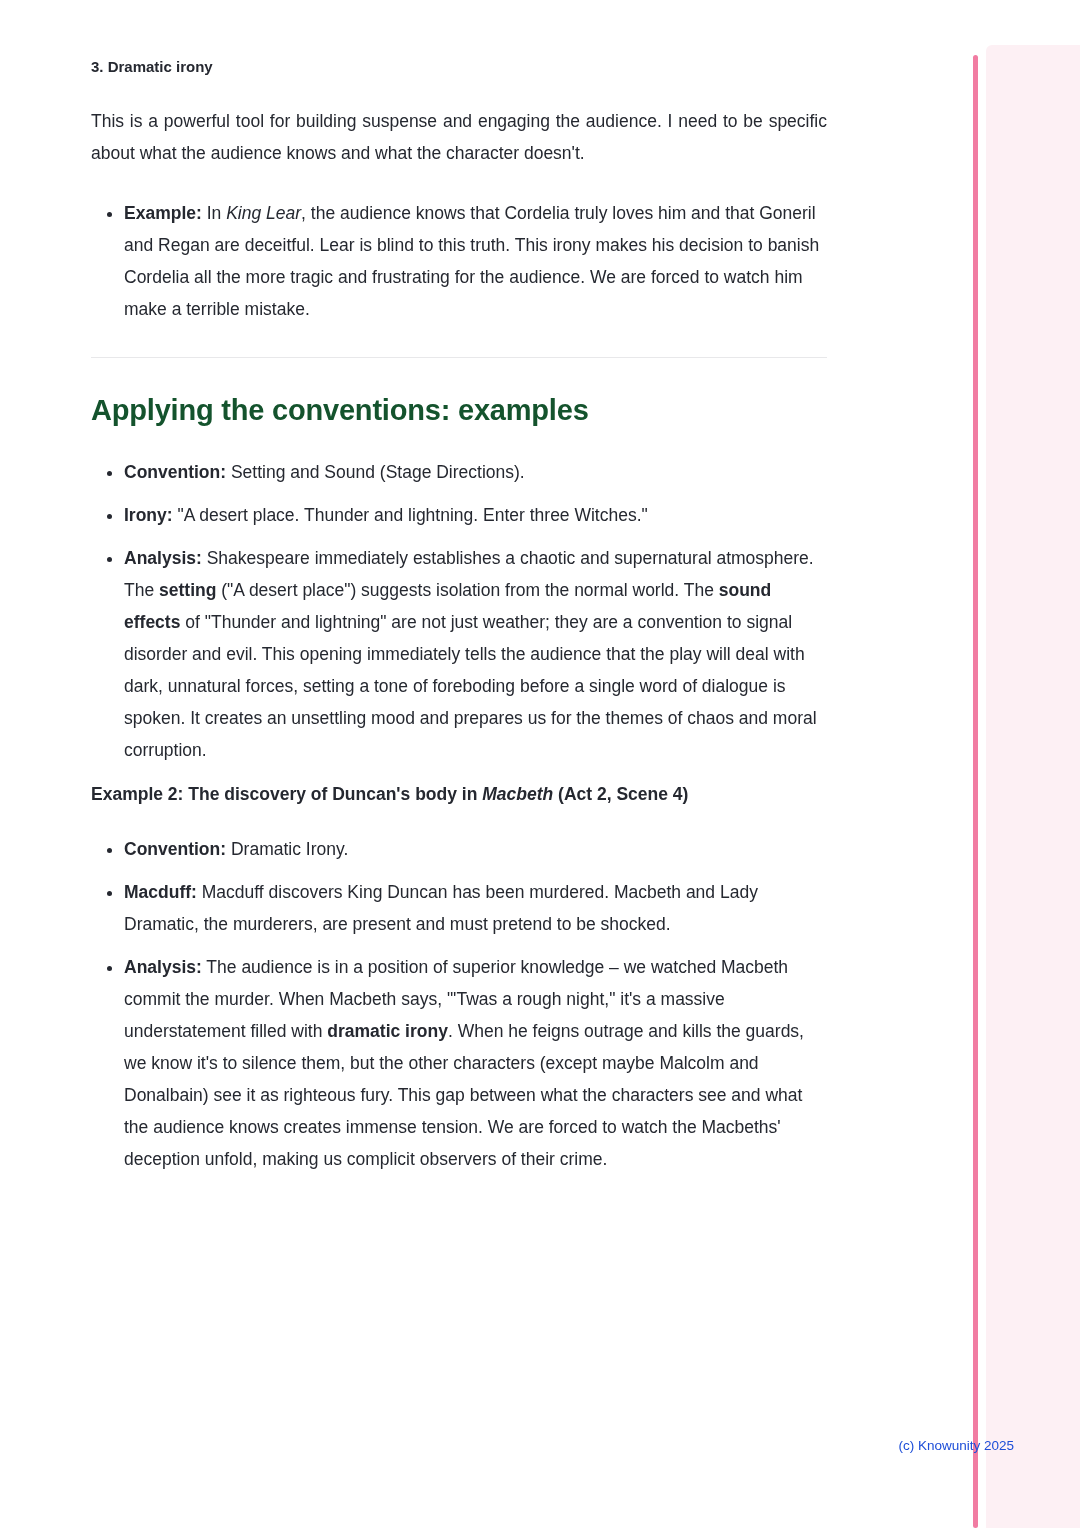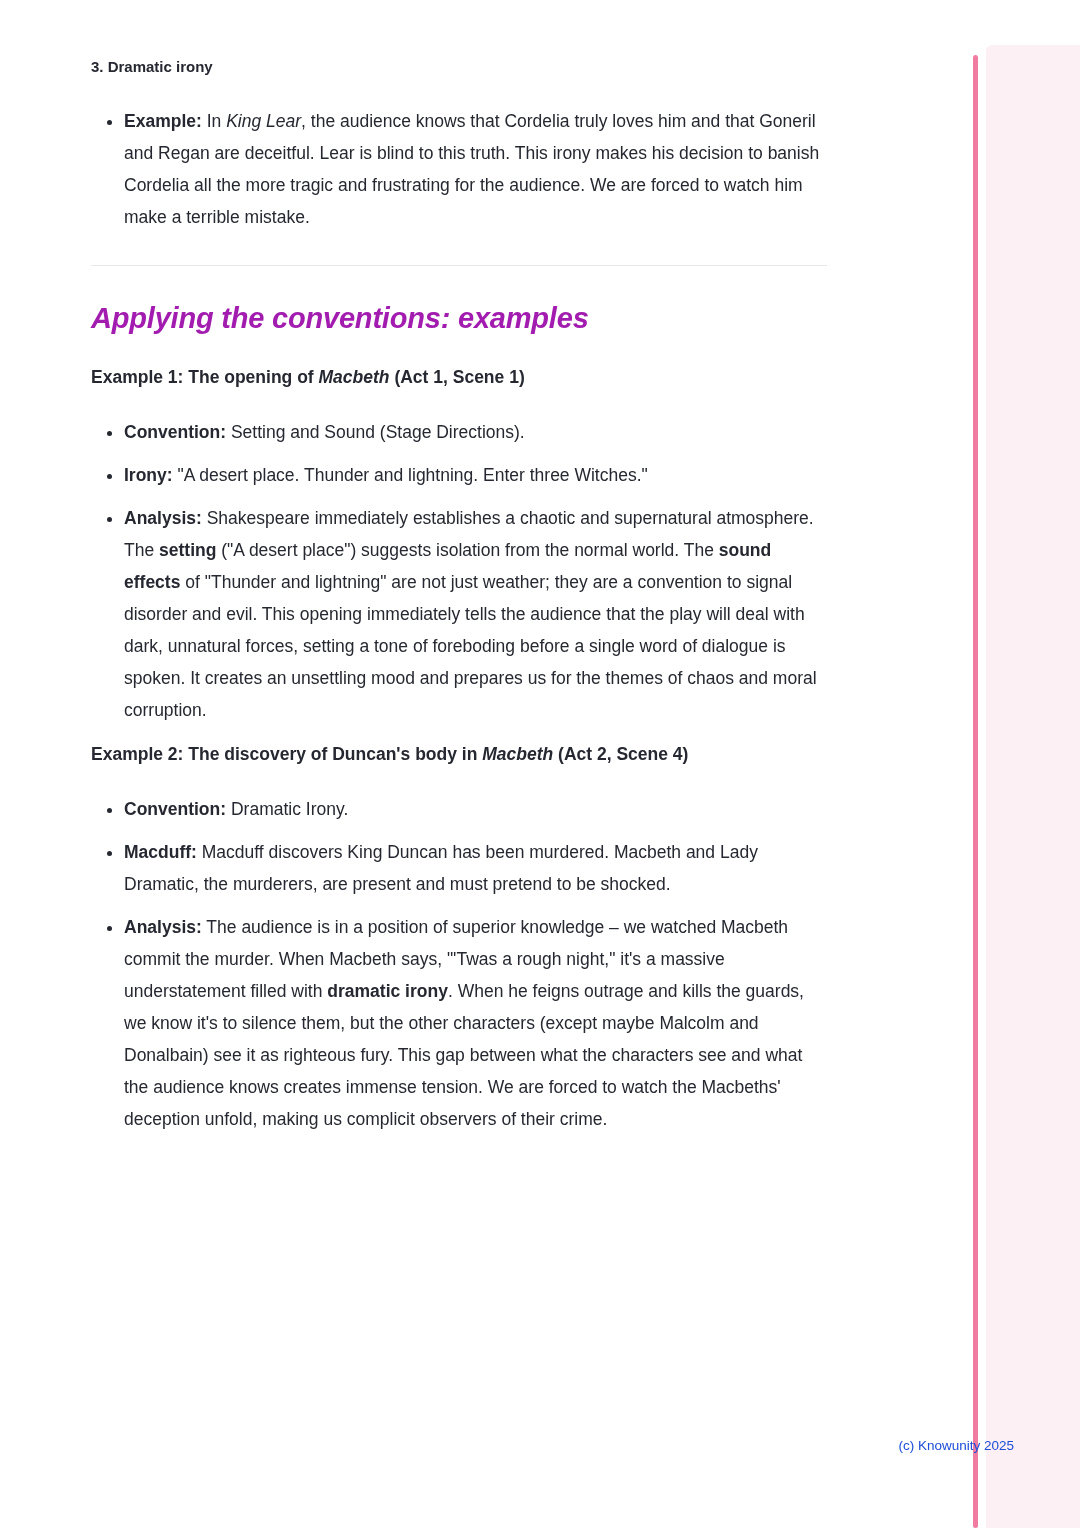--- a/index.html
+++ b/index.html
@@ -63,58 +63,57 @@
     padding: 0 0 0 33px;
     list-style: disc;
   }
   li { margin: 0 0 11px 0; }
   hr {
     border: none;
     border-top: 1px solid #e8e8ea;
     margin: 32px 0 34px 0;
   }
   h2.accent {
-    color: #a21caf;
+    color: #14532d;
     font-size: 29px;
     line-height: 36px;
     font-weight: 700;
     letter-spacing: -0.2px;
     margin: 0 0 28px 0;
-    font-style: italic;
   }
   h4 {
     font-size: 17.5px;
     line-height: 26px;
     font-weight: 700;
     margin: 15px 0 26px 0;
   }
   .seg-b { font-weight: 700; }
   .seg-i { font-style: italic; text-align: center; }
 </style>
 </head>
 <body>
 
 <div class="side-panel"></div>
 <div class="edge-line"></div>
 
 <div class="content">
 
   <h3>3. Dramatic irony</h3>
 
+  <p class="justify">This is a powerful tool for building suspense and engaging the audience. I need to be specific about what the audience knows and what the character doesn't.</p>
 
   <ul>
     <li><span class="seg-b">Example:</span><span> In </span><span class="seg-i">King Lear</span><span>, the audience knows that Cordelia truly loves him and that Goneril and Regan are deceitful. Lear is blind to this truth. This irony makes his decision to banish Cordelia all the more tragic and frustrating for the audience. We are forced to watch him make a terrible mistake.</span></li>
   </ul>
 
   <hr>
 
   <h2 class="accent">Applying the conventions: examples</h2>
 
 
-  <h4><span class="seg-b">Example 1: The opening of </span><span class="seg-b seg-i">Macbeth</span><span class="seg-b"> (Act 1, Scene 1)</span></h4>
 
   <ul>
     <li><span class="seg-b">Convention:</span><span> Setting and Sound (Stage Directions).</span></li>
     <li><span class="seg-b">Irony:</span><span> "A desert place. Thunder and lightning. Enter three Witches."</span></li>
     <li><span class="seg-b">Analysis:</span><span> Shakespeare immediately establishes a chaotic and supernatural atmosphere. The </span><span class="seg-b">setting</span><span> ("A desert place") suggests isolation from the normal world. The </span><span class="seg-b">sound effects</span><span> of "Thunder and lightning" are not just weather; they are a convention to signal disorder and evil. This opening immediately tells the audience that the play will deal with dark, unnatural forces, setting a tone of foreboding before a single word of dialogue is spoken. It creates an unsettling mood and prepares us for the themes of chaos and moral corruption.</span></li>
   </ul>
 
   <h4><span class="seg-b">Example 2: The discovery of Duncan's body in </span><span class="seg-b seg-i">Macbeth</span><span class="seg-b"> (Act 2, Scene 4)</span></h4>
 
   <ul>

